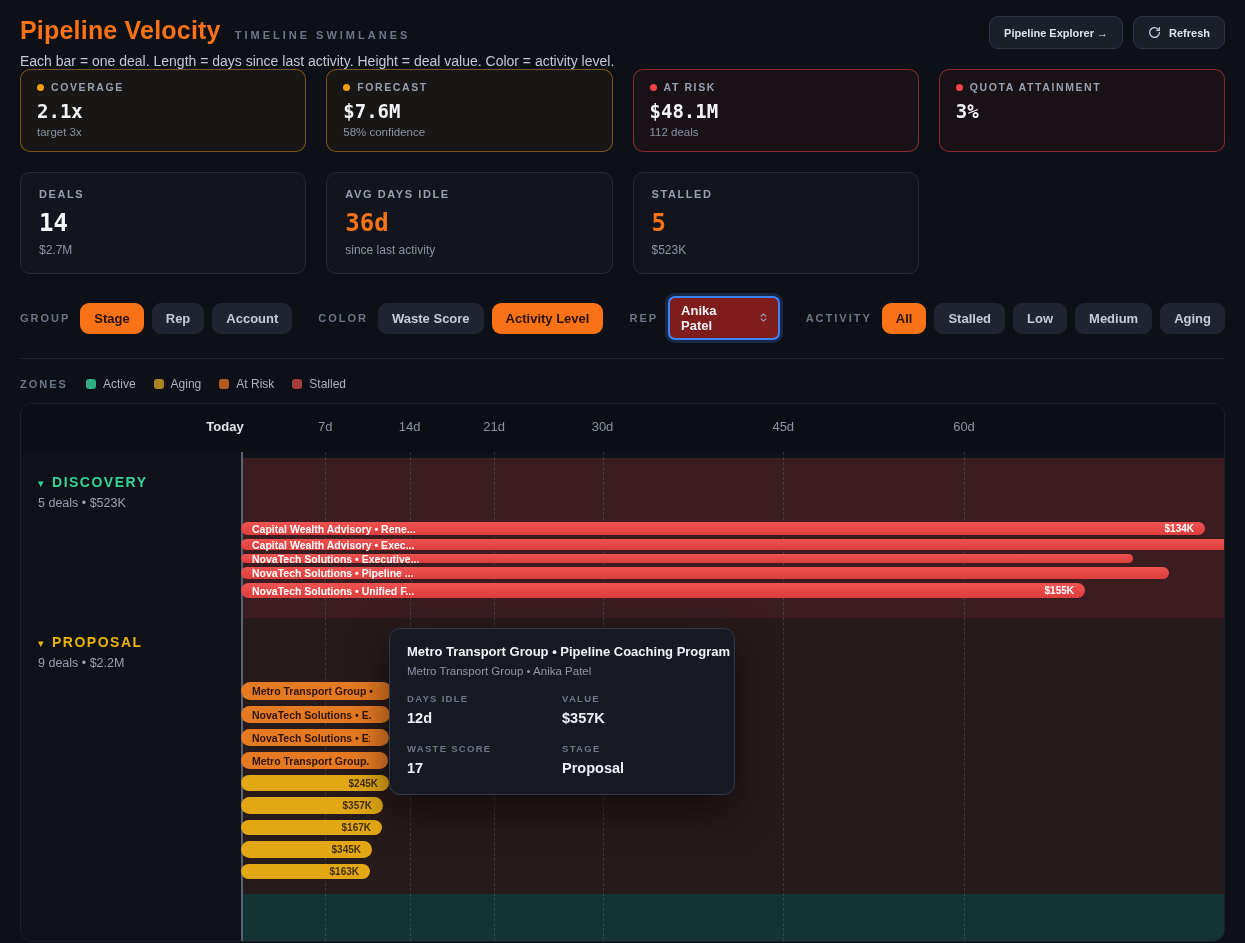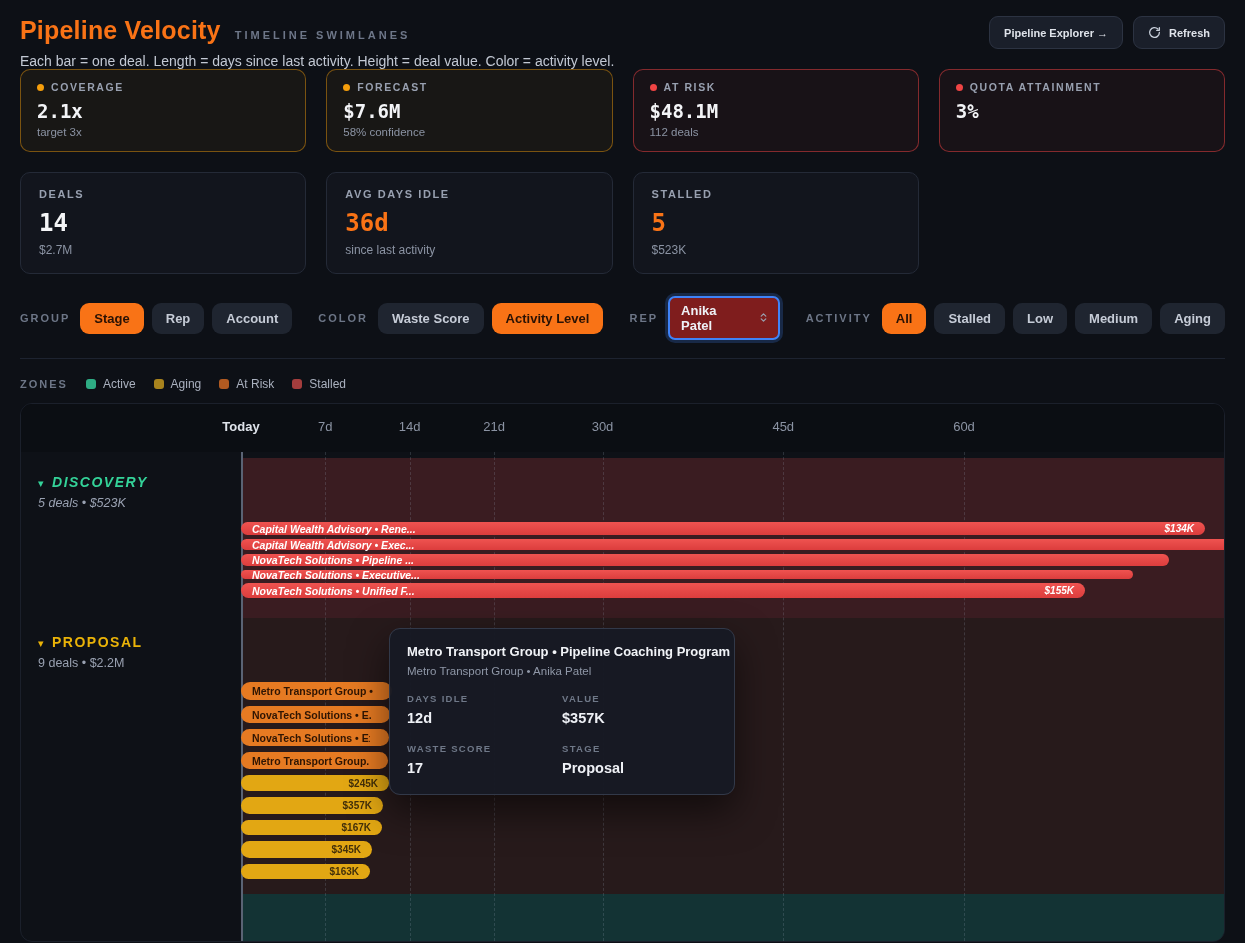--- a/index.html
+++ b/index.html
@@ -231,21 +231,21 @@
         </div>
         <div class="zone-item">
           <span class="zone-swatch" style="background: rgb(164, 61, 61);"></span>
           <span class="zone-label">Stalled</span>
         </div>
       </div>
   </div>
 
   <div class="chart" id="chart">
     <div class="chart-header" id="chart-ticks">
-        <span class="tick today" style="left: 220px;">Today</span>
+        <span class="tick today" style="left: 204px;">Today</span>
         <span class="tick" style="left: 304.35px;">7d</span>
         <span class="tick" style="left: 388.7px;">14d</span>
         <span class="tick" style="left: 473.05px;">21d</span>
         <span class="tick" style="left: 581.5px;">30d</span>
         <span class="tick" style="left: 762.25px;">45d</span>
         <span class="tick" style="left: 943px;">60d</span>
       </div>
 
     <div class="tooltip">
       <div class="tt-title">Metro Transport Group • Pipeline Coaching Program</div>
@@ -262,41 +262,41 @@
         <div>
           <div class="tt-label">WASTE SCORE</div>
           <div class="tt-value">17</div>
         </div>
         <div>
           <div class="tt-label">STAGE</div>
           <div class="tt-value">Proposal</div>
         </div>
       </div>
     </div>
-  <div class="lane" style="top: 54px; height: 160px; font-style: italic;">
+  <div class="lane" style="top: 54px; height: 160px;">
         <div class="band" style="left: 220px; background: rgba(233, 75, 75, 0.2);"></div>
         <div class="lane-head">
           <div class="lane-name" style="color: rgb(52, 211, 153);"><span class="caret">▾</span>DISCOVERY</div>
           <div class="lane-sum">5 deals • $523K</div>
         </div>
         <div class="bars" style="top: 64px; gap: 4px;">
           <div class="bar red" style="width: 964px; height: 13px;">
             <span class="bar-label">Capital Wealth Advisory • Rene...</span>
             <span class="bar-value">$134K</span>
           </div>
           <div class="bar red" style="width: 1108px; height: 11px;">
             <span class="bar-label">Capital Wealth Advisory • Exec...</span>
             <span class="bar-value"></span>
           </div>
+          <div class="bar red" style="width: 892px; height: 9px;">
+            <span class="bar-label">NovaTech Solutions • Executive...</span>
+            <span class="bar-value"></span>
+          </div>
           <div class="bar red" style="width: 928px; height: 12px;">
             <span class="bar-label">NovaTech Solutions • Pipeline ...</span>
-            <span class="bar-value"></span>
-          </div>
-          <div class="bar red" style="width: 892px; height: 9px;">
-            <span class="bar-label">NovaTech Solutions • Executive...</span>
             <span class="bar-value"></span>
           </div>
           <div class="bar red" style="width: 844px; height: 15px;">
             <span class="bar-label">NovaTech Solutions • Unified F...</span>
             <span class="bar-value">$155K</span>
           </div>
         </div>
       </div>
       <div class="lane" style="top: 214px; height: 276px;">
         <div class="band" style="left: 220px; background: rgba(225, 95, 60, 0.12);"></div>

